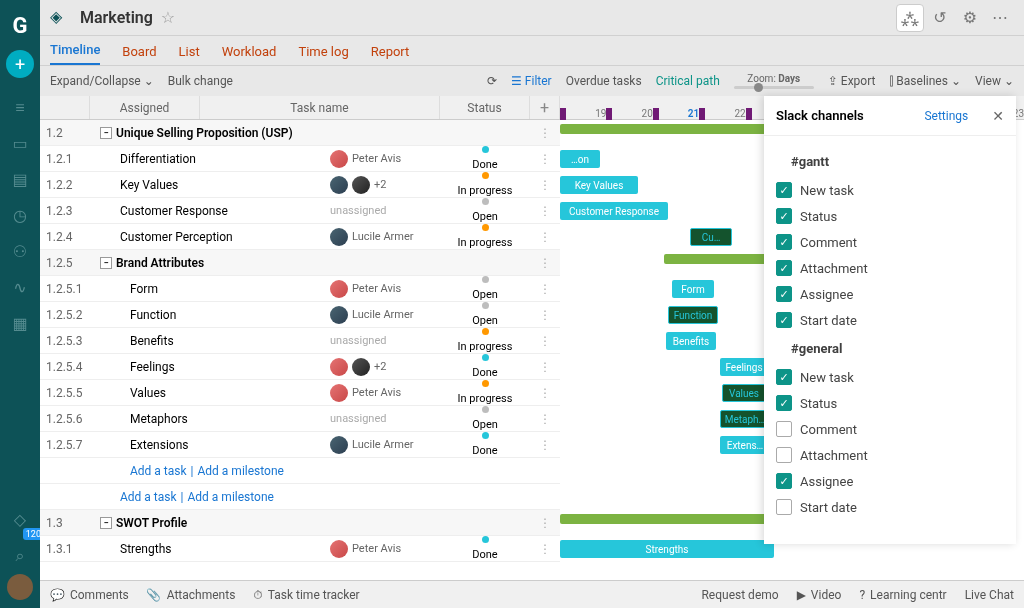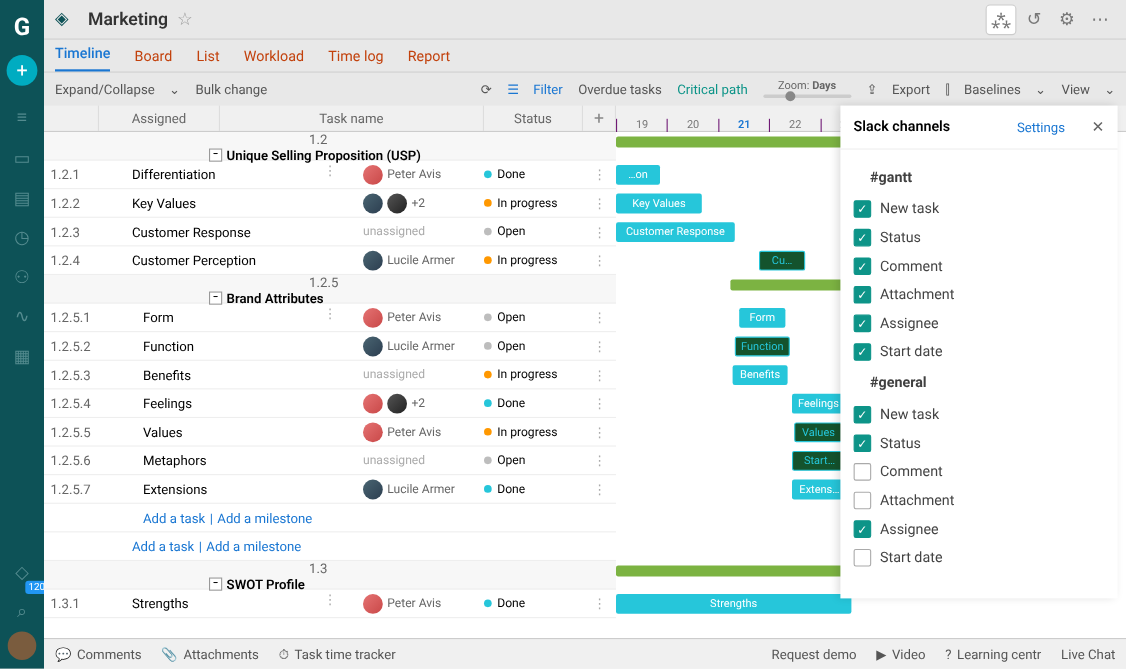--- a/index.html
+++ b/index.html
@@ -22,21 +22,21 @@
 .header .star { margin-left:8px; color:#999; cursor:pointer; }
 .header .hspace { flex:1; }
 .header .hbtn { width:28px; height:28px; display:flex; align-items:center; justify-content:center; color:#777; cursor:pointer; margin-left:2px; border-radius:4px; }
 .header .hbtn.slack { background:#fff; border:1px solid #ccc; }
 
 .tabs { height:30px; display:flex; align-items:flex-end; padding:0 10px; gap:22px; border-bottom:1px solid #d0d0d0;text-align:right; }
 .tabs .tab { font-size:13px; color:#c2410c; padding-bottom:6px; cursor:pointer; }
 .tabs .tab.active { color:#1976d2; border-bottom:2px solid #1976d2; font-weight:500; }
 
 .toolbar { height:30px; display:flex; align-items:center; padding:0 10px; font-size:12px; color:#555; gap:14px; }
-.toolbar .tool { cursor:pointer; display:flex; align-items:center; gap:13px; }
+.toolbar .tool { cursor:pointer; display:flex; align-items:center; gap:3px; }
 .toolbar .filter { color:#1976d2; }
 .toolbar .crit { color:#0d9488; }
 .toolbar .tspace { flex:1; }
 .toolbar .zoom { display:flex; flex-direction:column; align-items:center; font-size:10px; color:#666; }
 .toolbar .zoom-bar { width:80px; height:3px; background:#ccc; border-radius:2px; position:relative; margin-top:2px; }
 .toolbar .zoom-bar::after { content:''; position:absolute; left:20px; top:-3px; width:9px; height:9px; background:#888; border-radius:50%; }
 
 .grid-head { height:24px; display:flex; background:#f0f0f0; border-bottom:1px solid #ccc; font-size:12px; color:#666; }
 .grid-head .col { display:flex; align-items:center; justify-content:center; border-right:1px solid #ddd; }
 .col-wbs { width:50px; }
@@ -50,30 +50,30 @@
 .row { height:26px; display:flex; align-items:center; font-size:12px; border-bottom:1px solid #eee; position:relative; }
 .row .wbs { width:50px; padding-left:6px; color:#666; }
 .row .name { width:240px; padding-left:6px; display:flex; align-items:center; gap:4px; }
 .row .name.l1 { padding-left:10px; font-weight:600; }
 .row .name.l2 { padding-left:30px; }
 .row .name.l3 { padding-left:40px; }
 .row .collapse-box { width:12px; height:12px; border:1px solid #999; display:inline-flex; align-items:center; justify-content:center; font-size:9px; cursor:pointer; background:#fff; }
 .row .assn { width:110px; display:flex; align-items:center; gap:4px; color:#666; font-size:11px; }
 .row .assn .av { width:18px; height:18px; border-radius:50%; }
 .row .assn .unassigned { color:#aaa; }
-.row .stat { width:90px; display:flex; align-items:center; gap:5px; font-size:11px; }
+.row .stat { width:90px; display:flex; align-items:center; gap:5px; font-size:11px;flex-direction:column; }
 .row .stat .dot { width:7px; height:7px; border-radius:50%; }
 .row .menu { width:30px; text-align:center; color:#aaa; cursor:pointer; }
 .row.addlink .name { color:#1976d2; cursor:pointer; }
-.row.bg-soft { background:#f7f7f7;flex-direction:column; }
+.row.bg-soft { background:#f7f7f7; }
 
 .gantt { flex:1; position:relative; background:#fff; overflow:hidden; }
 .month-label { position:absolute; top:0; width:100%; text-align:center; font-size:11px; color:#666; }
 .days { position:absolute; top:12px; left:0; right:0; height:12px; display:flex; }
-.day { flex:1; text-align:center; font-size:10px; color:#777; border-left:1px solid #701a75; }
+.day { flex:1; text-align:right; font-size:10px; color:#777; border-left:6px solid #701a75; }
 .day.today { color:#1976d2; font-weight:600; }
 .bar { position:absolute; height:18px; border-radius:2px; font-size:10px; color:#fff; display:flex; align-items:center; padding:0 20px; overflow:hidden; white-space:nowrap; }
 .bar.group { background:#7cb342; height:10px; }
 .bar.teal { background:#26c6da; }
 .bar.outline-teal { background:#14532d; border:1px solid #26c6da; color:#26c6da; }
 
 .slack-panel { position:absolute; right:8px; top:96px; width:252px; height:448px; background:#fff; box-shadow:-2px 0 8px rgba(0,0,0,.15); z-index:10; display:flex; flex-direction:column; }
 .slack-head { height:40px; display:flex; align-items:center; padding:0 12px; border-bottom:1px solid #eee; }
 .slack-head .title { font-weight:600; font-size:13px; flex:1; }
 .slack-head .settings { color:#1976d2; font-size:12px; cursor:pointer; margin-right:24px; }
@@ -400,21 +400,21 @@
         <div class="bar teal" style="left: 0px; width: 26px; top: 30px; text-align: center; justify-content: center;">…on</div>
         <div class="bar teal" style="left: 0px; width: 78px; top: 56px; text-align: center; justify-content: center;">Key Values</div>
         <div class="bar teal" style="left: 0px; width: 108px; top: 82px; text-align: center; justify-content: center;">Customer Response</div>
         <div class="bar outline-teal" style="left: 130px; width: 30px; top: 108px; text-align: center; justify-content: center;">Cu…</div>
         <div class="bar group" style="left: 104px; width: 136px; top: 134px; text-align: center; justify-content: center;"></div>
         <div class="bar teal" style="left: 112px; width: 42px; top: 160px; text-align: center; justify-content: center;">Form</div>
         <div class="bar outline-teal" style="left: 108px; width: 50px; top: 186px; text-align: center; justify-content: center;">Function</div>
         <div class="bar teal" style="left: 106px; width: 50px; top: 212px; text-align: center; justify-content: center;">Benefits</div>
         <div class="bar teal" style="left: 160px; width: 48px; top: 238px; text-align: center; justify-content: center;">Feelings</div>
         <div class="bar outline-teal" style="left: 162px; width: 44px; top: 264px; text-align: center; justify-content: center;">Values</div>
-        <div class="bar outline-teal" style="left: 160px; width: 50px; top: 290px; text-align: center; justify-content: center;">Start…</div>
+        <div class="bar outline-teal" style="left: 160px; width: 50px; top: 290px; text-align: center; justify-content: center;">Metaph…</div>
         <div class="bar teal" style="left: 160px; width: 50px; top: 316px; text-align: center; justify-content: center;">Extens…</div>
         <div class="bar group" style="left: 0px; width: 240px; top: 394px; text-align: center; justify-content: center;"></div>
         <div class="bar teal" style="left: 0px; width: 214px; top: 420px; text-align: center; justify-content: center;">Strengths</div>
       </div>
   </div>
 </div>
 
 <div class="slack-panel">
   <div class="slack-head">
     <span class="title">Slack channels</span>

